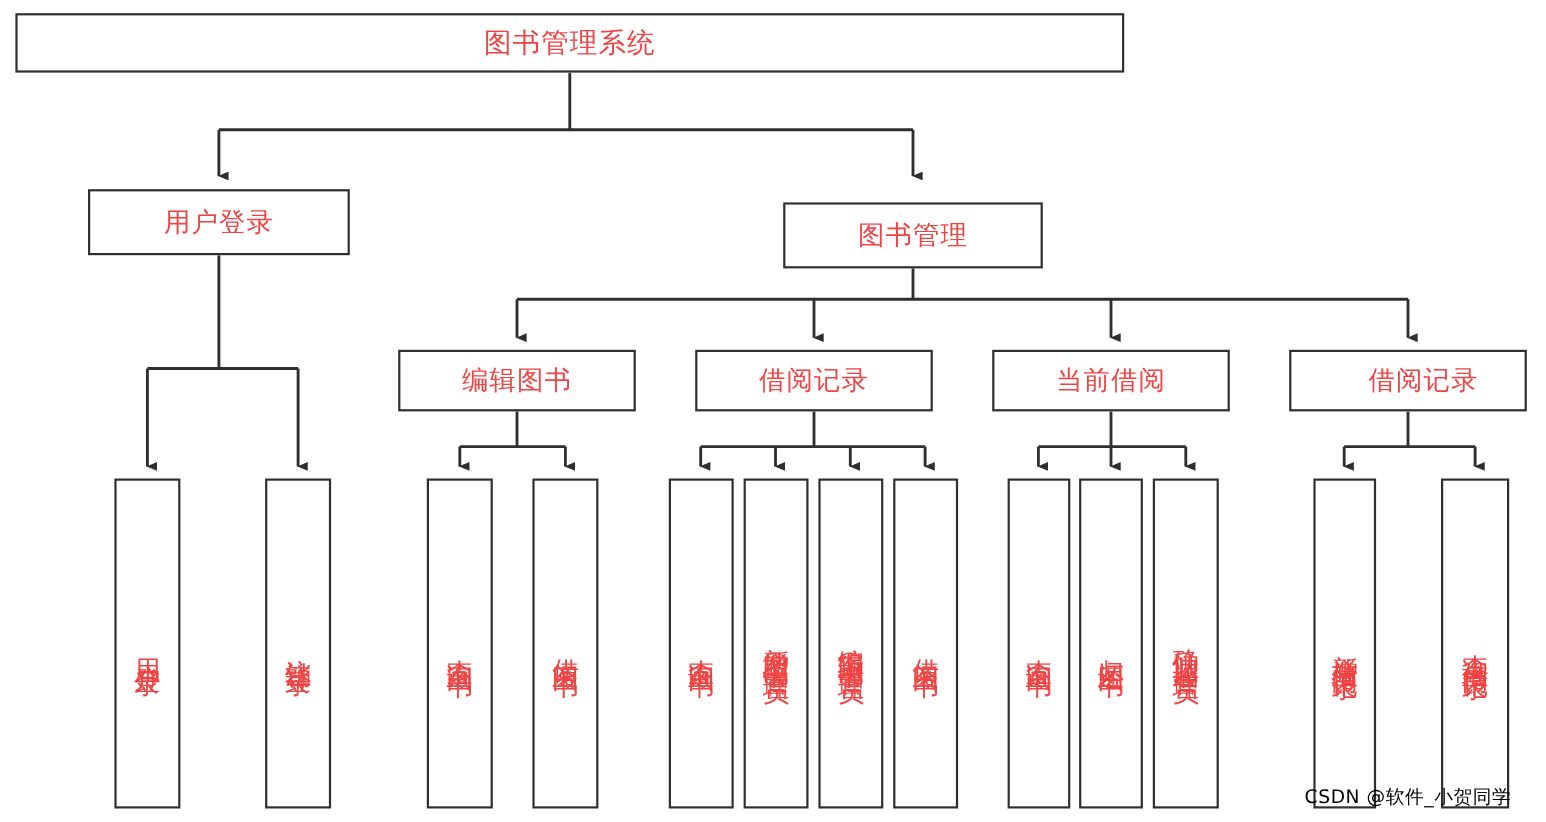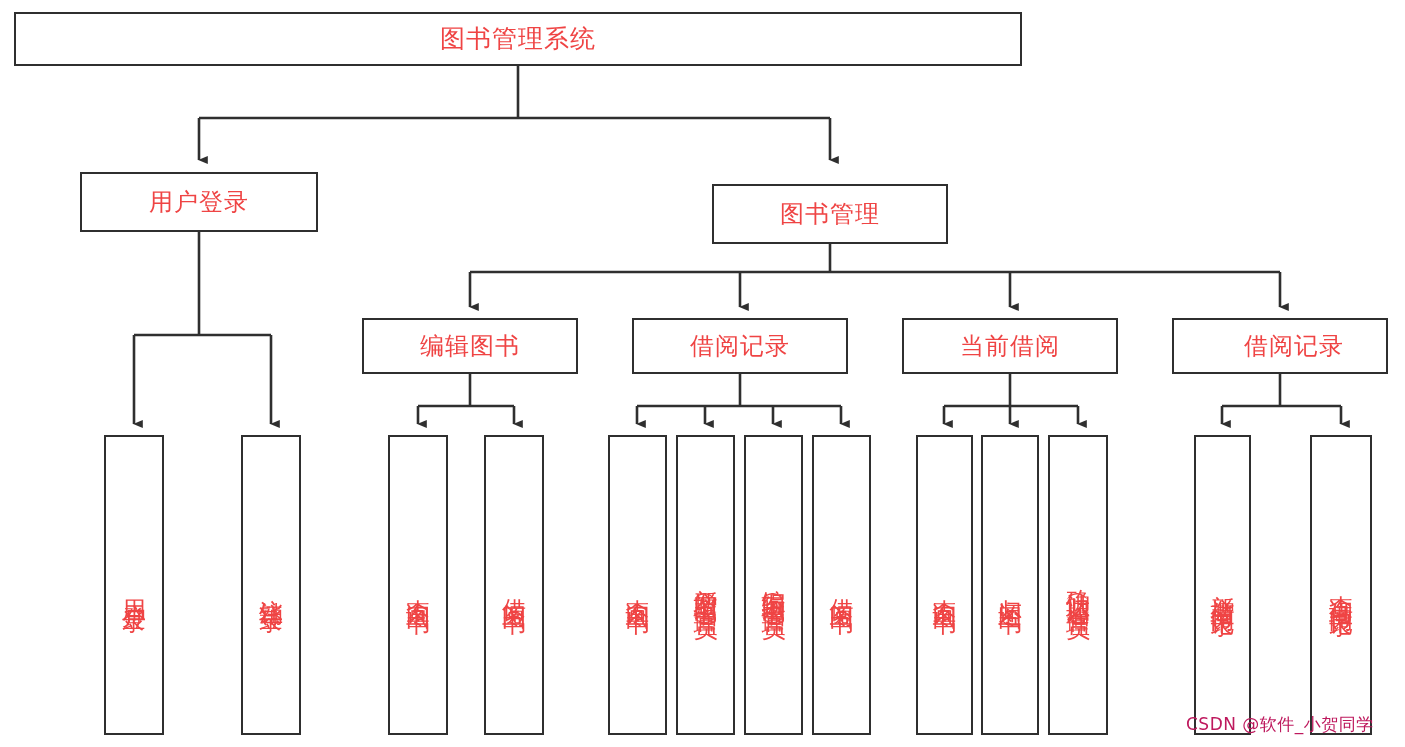--- a/index.html
+++ b/index.html
@@ -61,21 +61,21 @@
     writing-mode: vertical-rl;
     text-orientation: upright;
     font-size: 24px;
     line-height: 1.0;
     letter-spacing: 4px;
     white-space: nowrap;
     max-height: 100%;
   }
   #watermark {
     position: absolute;
-    color: #be185d;
+    color: #000000;
     font-size: 17px;
     letter-spacing: 0.5px;
     white-space: nowrap;
     left: 1186px;
     top: 713px;
   }
 </style>
 </head>
 <body>
 

